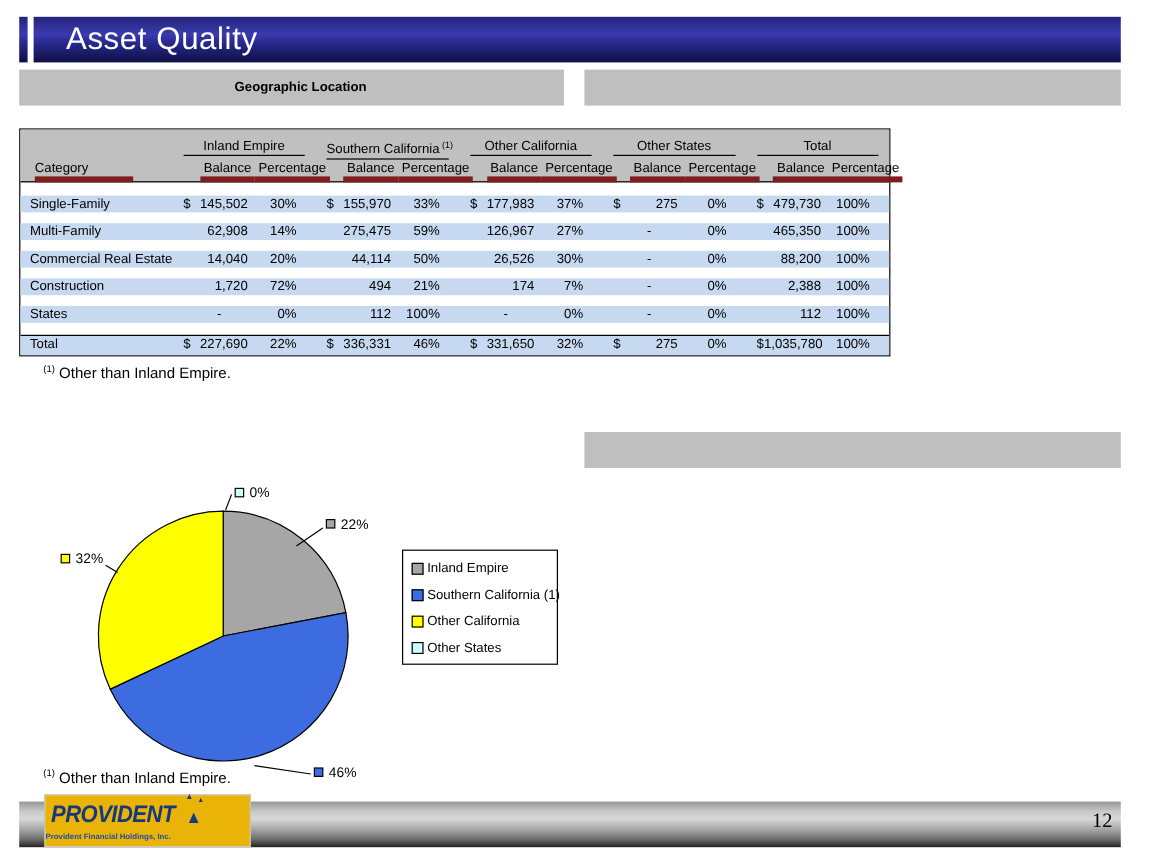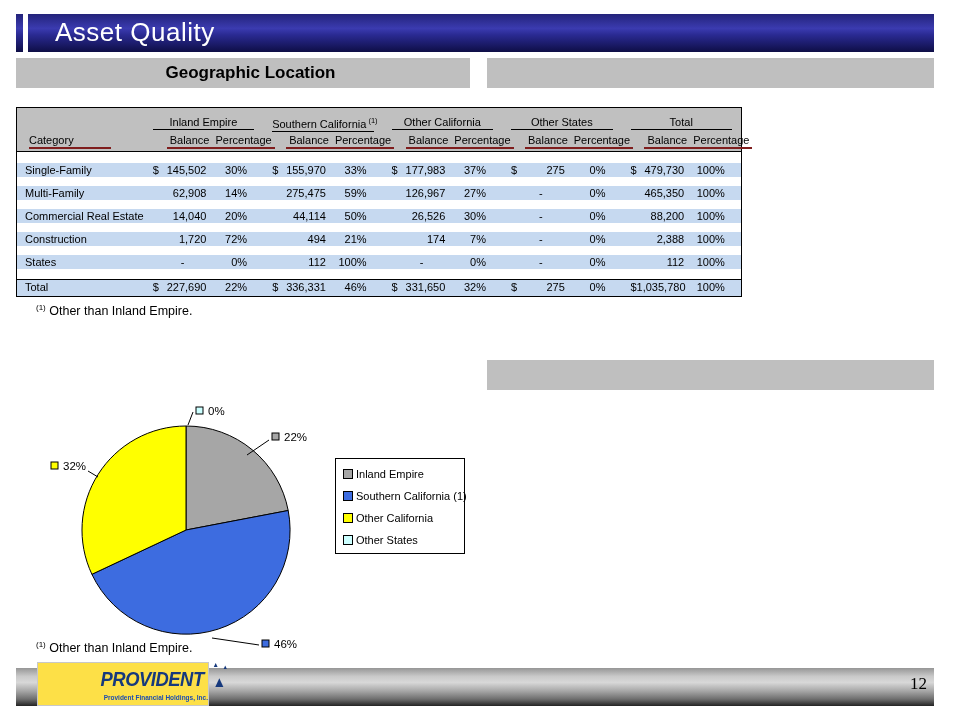--- a/index.html
+++ b/index.html
@@ -8,38 +8,38 @@
 
   
   .title-accent{position:absolute;left:16px;top:14px;width:7px;height:38px;
     background:linear-gradient(180deg,#23237a 0%,#3b3bb0 38%,#2a2a92 55%,#0e0e46 100%);}
   .title-bar{position:absolute;left:28px;top:14px;width:917px;height:38px;
     background:linear-gradient(180deg,#23237a 0%,#3b3bb0 38%,#2a2a92 55%,#0e0e46 100%);}
   .title-bar .t{position:absolute;left:27px;top:3px;font-size:26px;color:#fff;letter-spacing:0.5px;}
 
   
   .gray-bar{position:absolute;height:30px;background:#bfbfbf;}
-  .gray-bar .lbl{display:block;text-align:center;font-weight:bold;font-size:17px;line-height:30px;padding-left:15px;}
+  .gray-bar .lbl{display:block;text-align:center;font-weight:bold;font-size:11px;line-height:30px;padding-left:15px;}
   #bar-table-l{left:16px;top:58px;width:454px;}
   #bar-table-r{left:487px;top:58px;width:458px;}
   #bar-chart-l{left:16px;top:360px;width:454px;}
   #bar-chart-r{left:487px;top:360px;width:458px;}
 
   
   #geo-table{position:absolute;left:16px;top:107px;width:726px;height:190px;
     border:1px solid #000;box-sizing:border-box;font-size:11px;}
   .tbl-head{height:44px;background:#c0c0c0;border-bottom:1px solid #000;position:relative;box-sizing:border-box;}
   .grp-row{position:absolute;top:8px;left:0;right:0;display:grid;grid-template-columns:17.5% repeat(5,16.5%);}
   .grp-cell{text-align:center;}
   .grp-u{display:block;margin:0 9px;border-bottom:1px solid #000;padding-bottom:1px;white-space:nowrap;}
   .grp-u sup{font-size:7.5px;}
   .sub-row{position:absolute;top:26px;left:0;right:0;display:grid;
     grid-template-columns:17.5% repeat(5,9.5% 7%);}
   .sub-cell{text-align:right;}
-  .sub-u{display:inline-block;border-bottom:2px solid #7f1d1d;padding:0 3px 1px;}
+  .sub-u{display:inline-block;border-bottom:5px solid #7f1d1d;padding:0 3px 1px;}
   .sub-cat{text-align:left;}
   .sub-cat .sub-u{margin-left:12px;width:82px;padding:0 0 1px;}
   .tbl-body{height:144px;display:flex;flex-direction:column;padding-top:11px;box-sizing:border-box;}
   .data-row{display:grid;grid-template-columns:17.5% repeat(5,9.5% 7%);
     height:14px;line-height:14px;background:#c6d9f0;margin-bottom:9px;}
   .data-row.total{margin-bottom:0;margin-top:auto;border-top:1px solid #000;height:16px;line-height:15px;}
   .cell-cat{padding-left:8px;white-space:nowrap;}
   .cell-bal{display:flex;justify-content:space-between;padding-left:9px;padding-right:6px;}
   .cell-pct{text-align:right;padding-right:16px;}
 
@@ -55,22 +55,22 @@
     border:1px solid #000;box-sizing:border-box;padding:4px 0 0 7px;}
   .legend-item{height:22px;display:flex;align-items:center;}
   .legend-marker{width:8px;height:8px;border:1px solid #000;margin-right:3px;flex:0 0 auto;}
   .legend-label{font-size:11px;white-space:nowrap;}
 
   
   #footer-bar{position:absolute;left:16px;top:668px;width:929px;height:38px;
     background:linear-gradient(180deg,#969696 0%,#c9c9c9 22%,#d8d8d8 38%,#a8a8a8 60%,#6e6e6e 82%,#232323 100%);}
   #page-num{position:absolute;right:18px;top:6px;font-family:"Liberation Serif","DejaVu Serif",serif;
     font-size:17px;color:#000;}
-  #logo-box{position:absolute;left:37px;top:662px;width:172px;height:44px;background:#fde047;
-    border:1px solid #c8c8c8;box-sizing:border-box;text-align:right;}
+  #logo-box{position:absolute;left:37px;top:662px;width:172px;height:44px;background:#eab308;
+    border:1px solid #c8c8c8;box-sizing:border-box;text-align:left;}
   .logo-main{position:relative;display:inline-block;margin-top:5px;color:#16397d;
     font-weight:bold;font-style:italic;font-size:20px;letter-spacing:-0.5px;transform:scaleX(0.92);}
   .logo-mtn{position:absolute;right:-24px;bottom:2px;font-style:normal;font-size:15px;color:#16397d;line-height:1;}
   .logo-mtn-s1{position:absolute;right:-16px;top:-7px;font-style:normal;font-size:7px;color:#16397d;line-height:1;}
   .logo-mtn-s2{position:absolute;right:-26px;top:-4px;font-style:normal;font-size:6px;color:#16397d;line-height:1;}
   .logo-sub{display:block;font-size:6.5px;font-weight:bold;color:#1d4db0;margin-top:3px;}
 </style>
 </head>
 <body>
 

